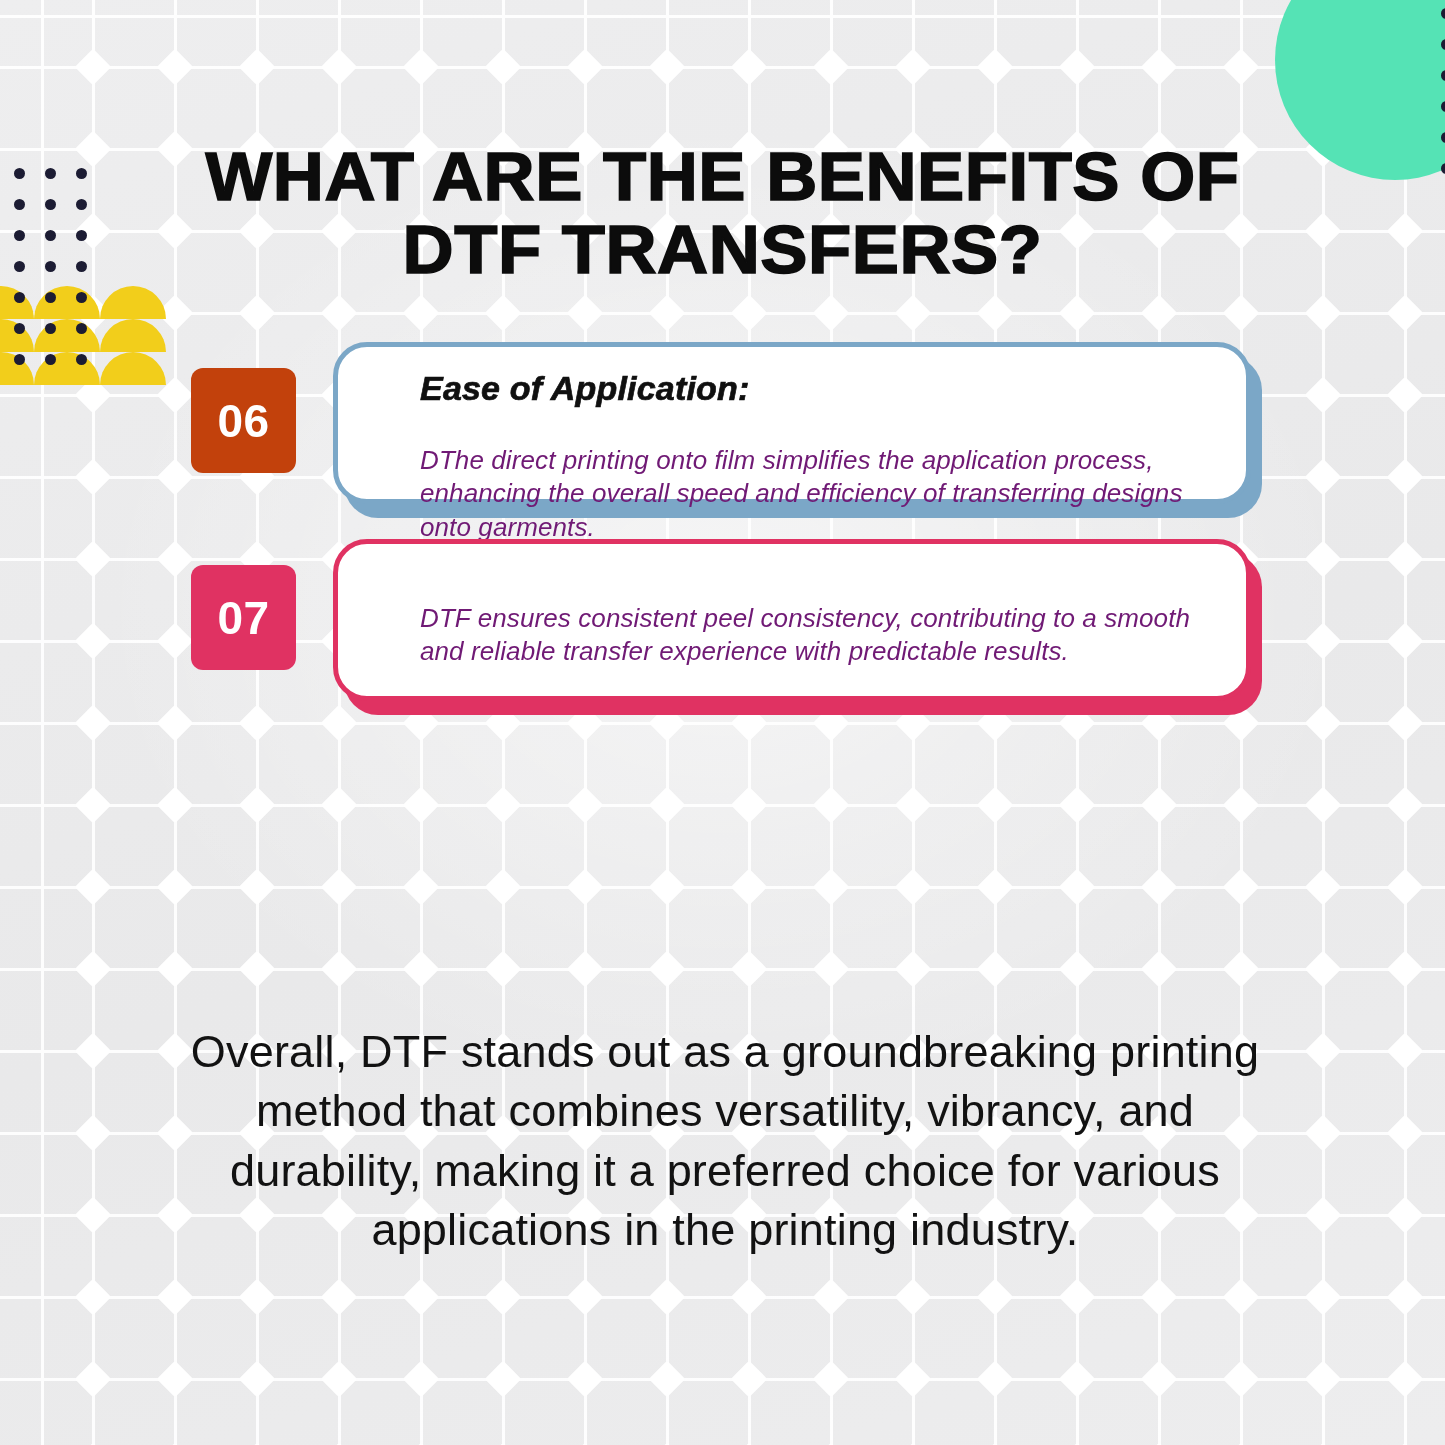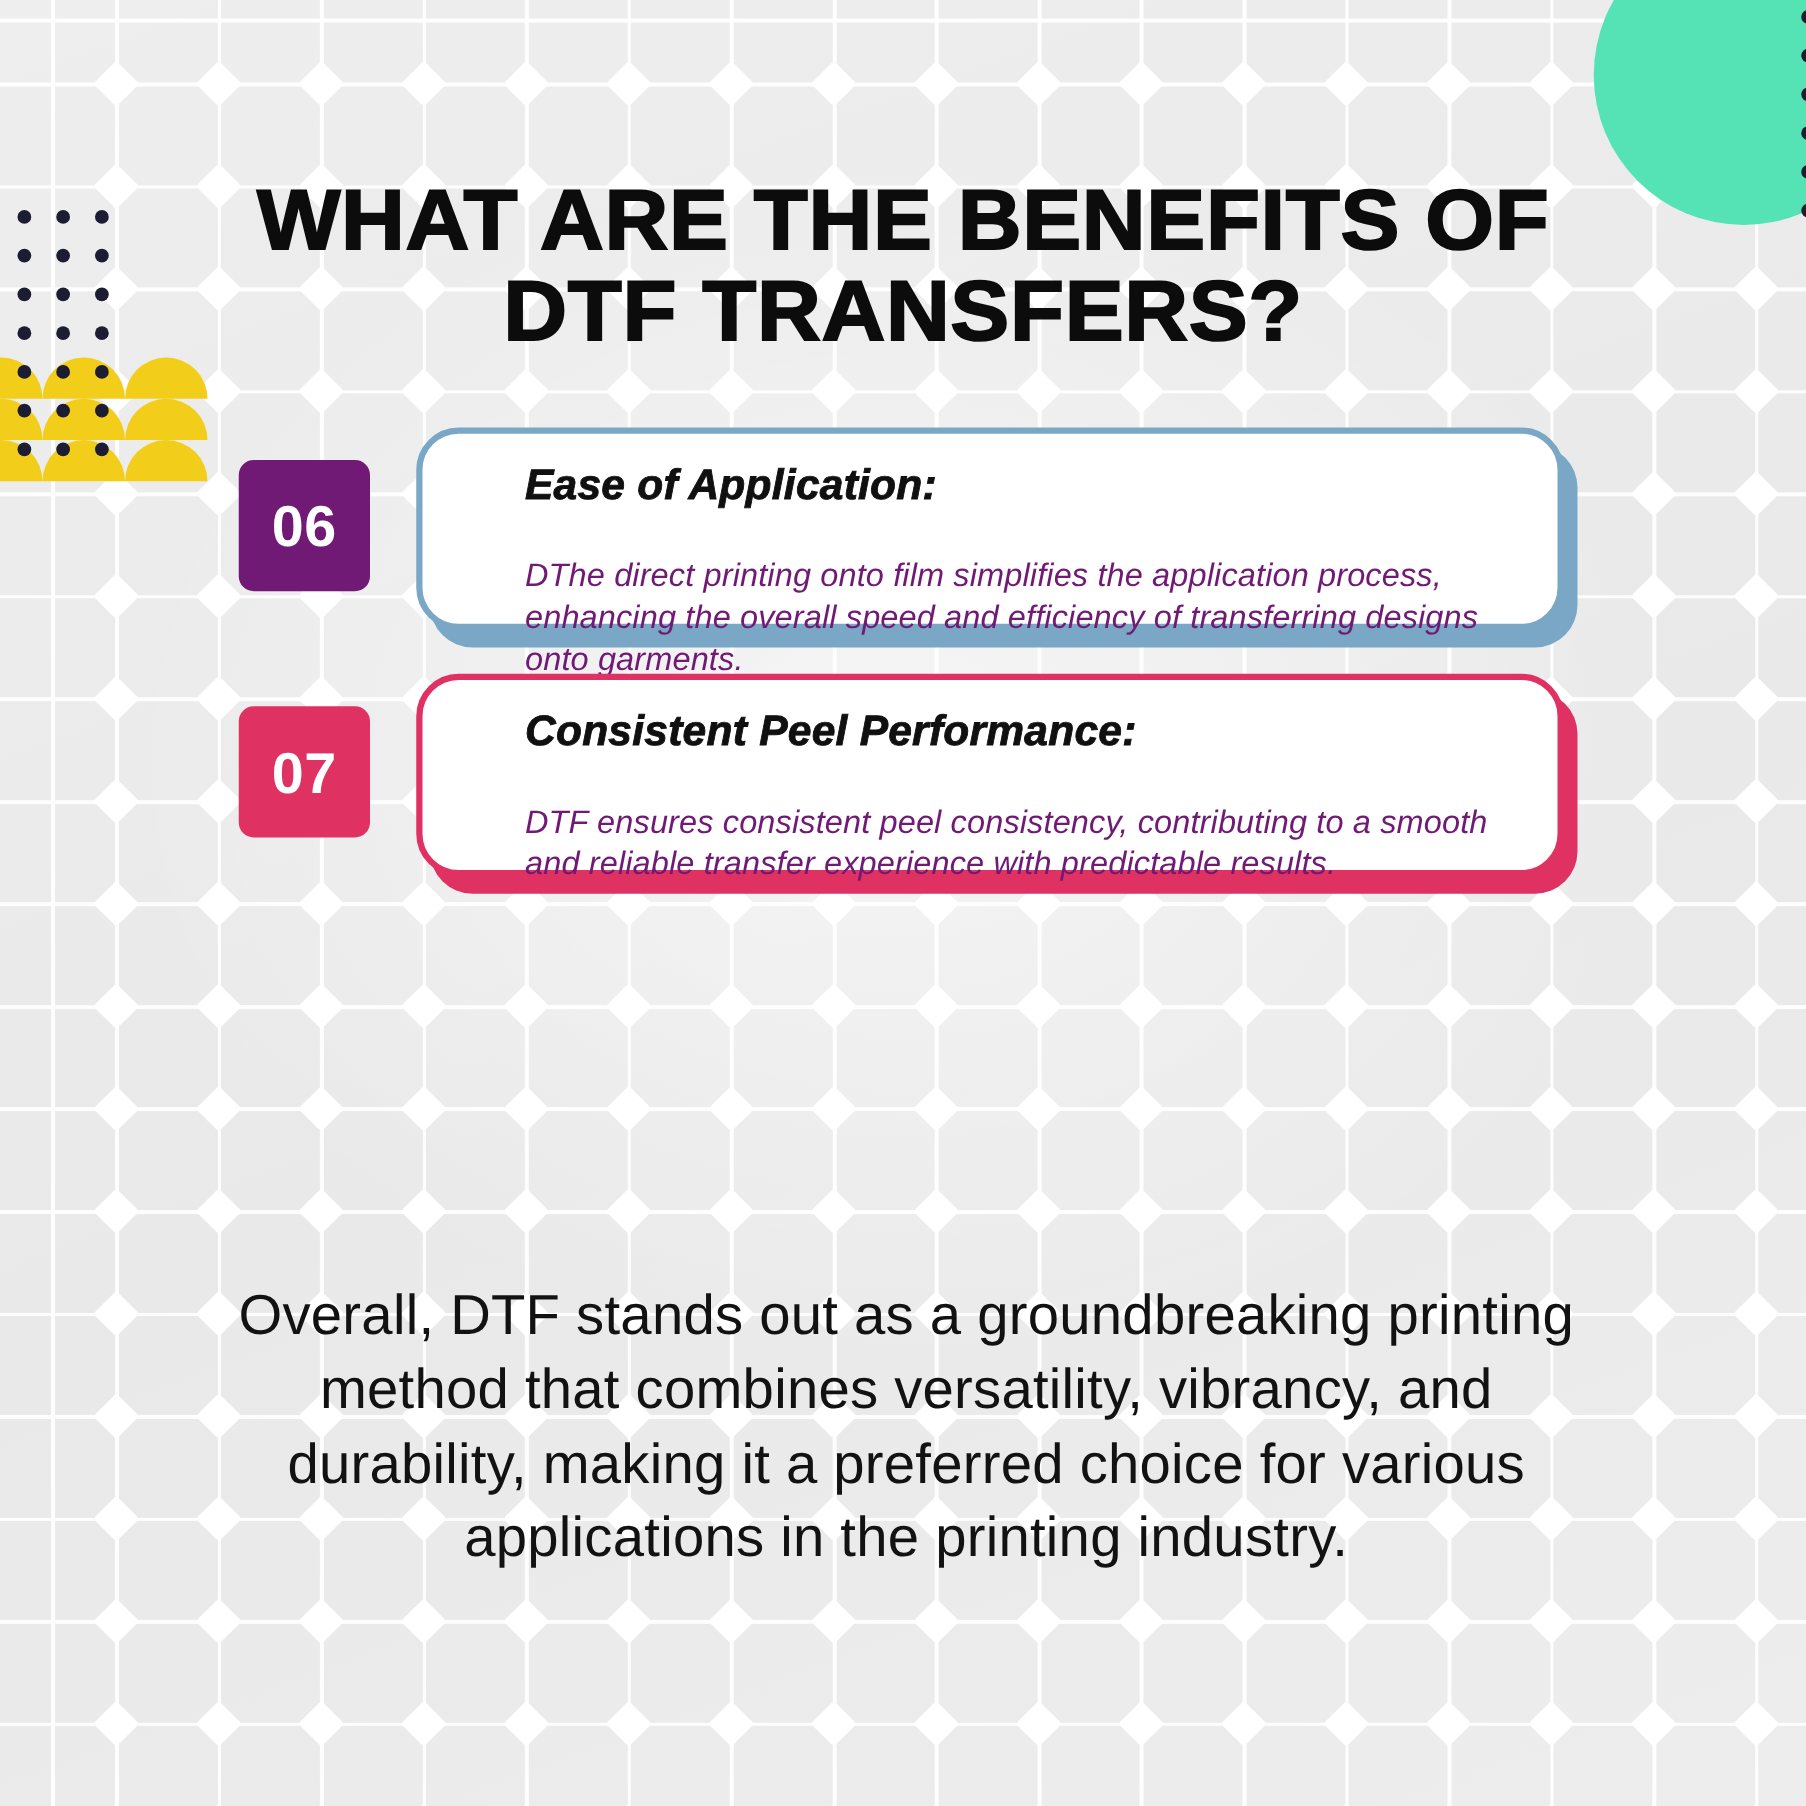--- a/index.html
+++ b/index.html
@@ -529,35 +529,34 @@
       <i style="left: 62px; top: 31px;"></i>
       <i style="left: 0px; top: 62px;"></i>
       <i style="left: 31px; top: 62px;"></i>
       <i style="left: 62px; top: 62px;"></i>
     </div>
 
   <h1 class="title">WHAT ARE THE BENEFITS OF DTF TRANSFERS?</h1>
 
   <div class="items" id="item-list">
       <div class="row">
-        <div class="badge" style="background: #701a75; text-align: right;">06</div>
+        <div class="badge" style="background: #c2410c; text-align: right;">06</div>
         <div class="card-wrap">
           <div class="card-shadow" style="background: rgb(123, 167, 199);"></div>
           <div class="card" style="border-color: rgb(123, 167, 199);">
             <h3>Ease of Application:</h3>
             <p>DThe direct printing onto film simplifies the application process, enhancing the overall speed and efficiency of transferring designs onto garments.</p>
           </div>
         </div>
       </div>
       <div class="row">
         <div class="badge" style="background: rgb(224, 50, 98);">07</div>
         <div class="card-wrap">
           <div class="card-shadow" style="background: rgb(224, 50, 98);"></div>
           <div class="card" style="border-color: rgb(224, 50, 98);">
-            <h3>Consistent Peel Performance:</h3>
             <p>DTF ensures consistent peel consistency, contributing to a smooth and reliable transfer experience with predictable results.</p>
           </div>
         </div>
       </div>
     </div>
 
   <p class="closing">Overall, DTF stands out as a groundbreaking printing method that combines versatility, vibrancy, and durability, making it a preferred choice for various applications in the printing industry.</p>
 
 </div>
 

